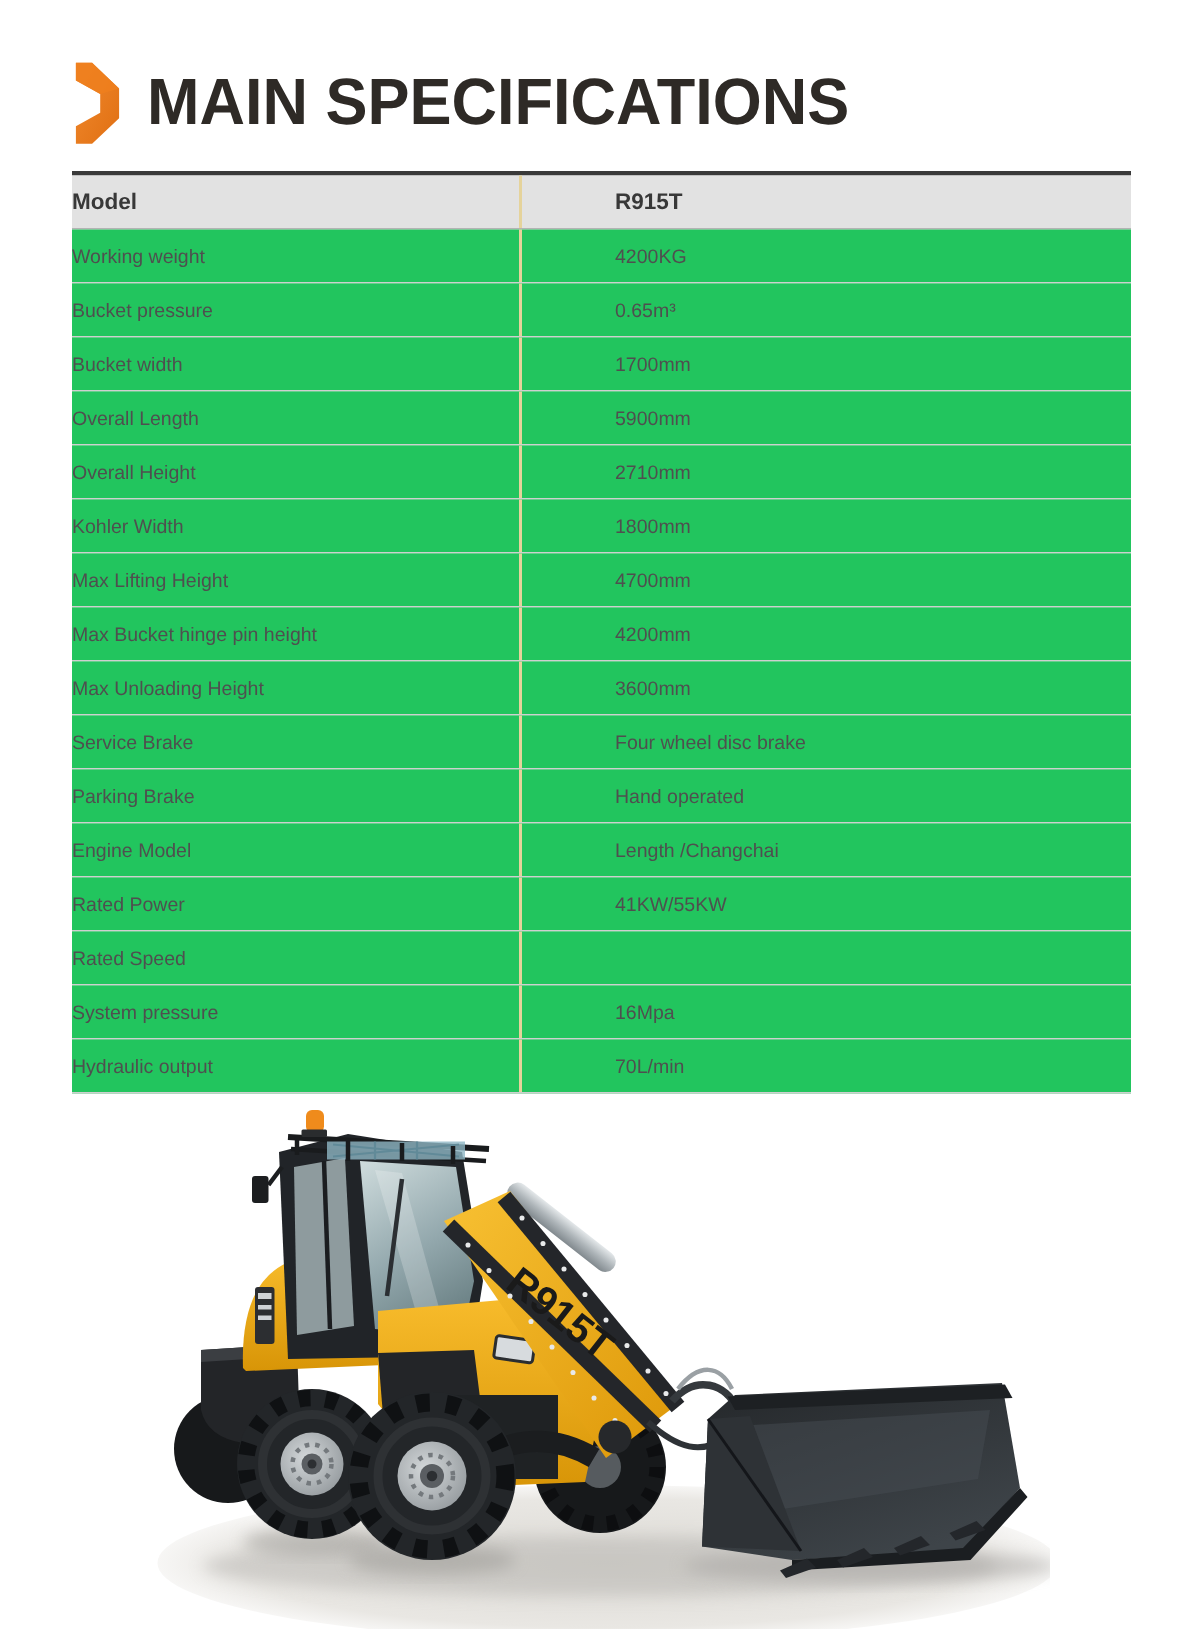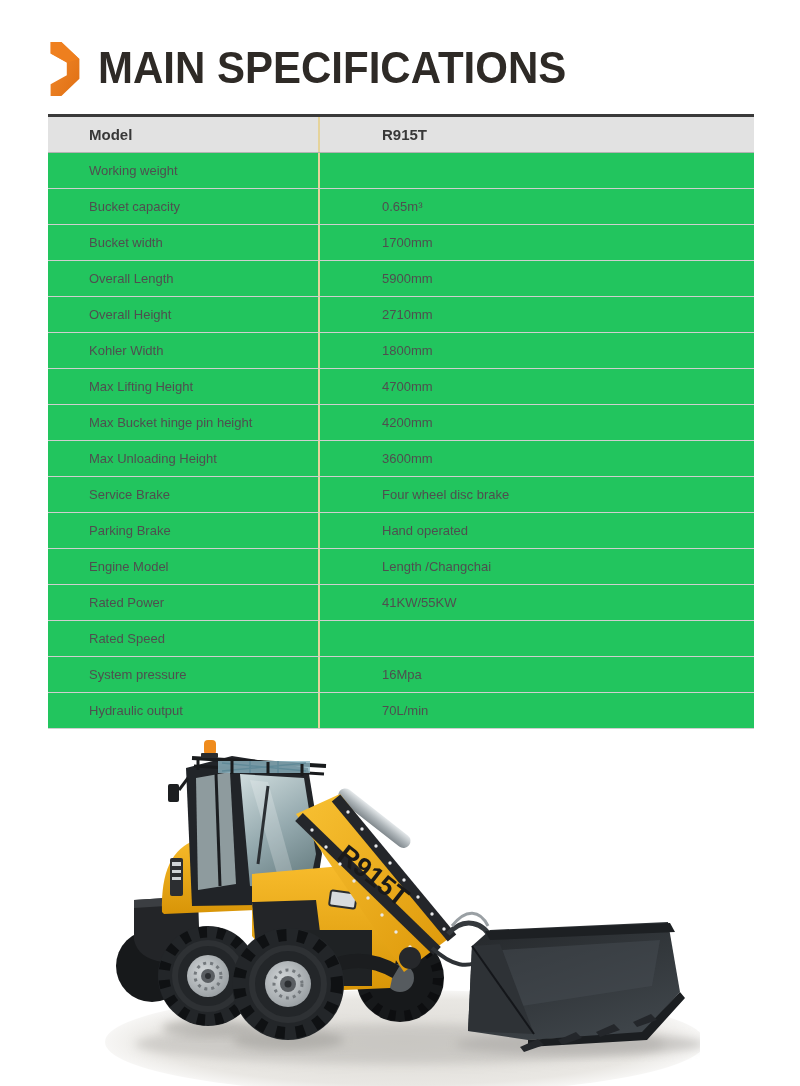--- a/index.html
+++ b/index.html
@@ -33,21 +33,21 @@
     display: flex; align-items: center; height: 36px;
     border-bottom: 1px solid #cfcfcf;
     background: #22c55e;
   }
   .spec-row.header {
     background: #e2e2e2;
     border-bottom: 1px solid #b3b3b3;
     font-size: 15px; font-weight: bold; color: #383838;
   }
   .cell-label {
-    width: 272px; padding-left: 41px;
+    width: 300px; 
     border-right: 2px solid #e5d39b;
     height: 100%; display: flex; align-items: center;
   }
   .cell-value {
     flex: 1; padding-left: 62px;
     height: 100%; display: flex; align-items: center;
   }
 
   
   .photo-wrap {
@@ -74,24 +74,25 @@
 </div>
 
 <div class="spec-table">
   <div class="spec-row header">
     <div class="cell-label">Model</div>
     <div class="cell-value">R915T</div>
   </div>
   <div>
   <div class="spec-row">
     <div class="cell-label">Working weight</div>
-  </div>
-
-  <div class="spec-row">
-    <div class="cell-label">Bucket capacity</div>
+    <div class="cell-value">4200KG</div>
+  </div>
+
+  <div class="spec-row">
+    <div class="cell-label">Bucket pressure</div>
     <div class="cell-value">0.65m³</div>
   </div>
 
   <div class="spec-row">
     <div class="cell-label">Bucket width</div>
     <div class="cell-value">1700mm</div>
   </div>
 
   <div class="spec-row">
     <div class="cell-label">Overall Length</div>

